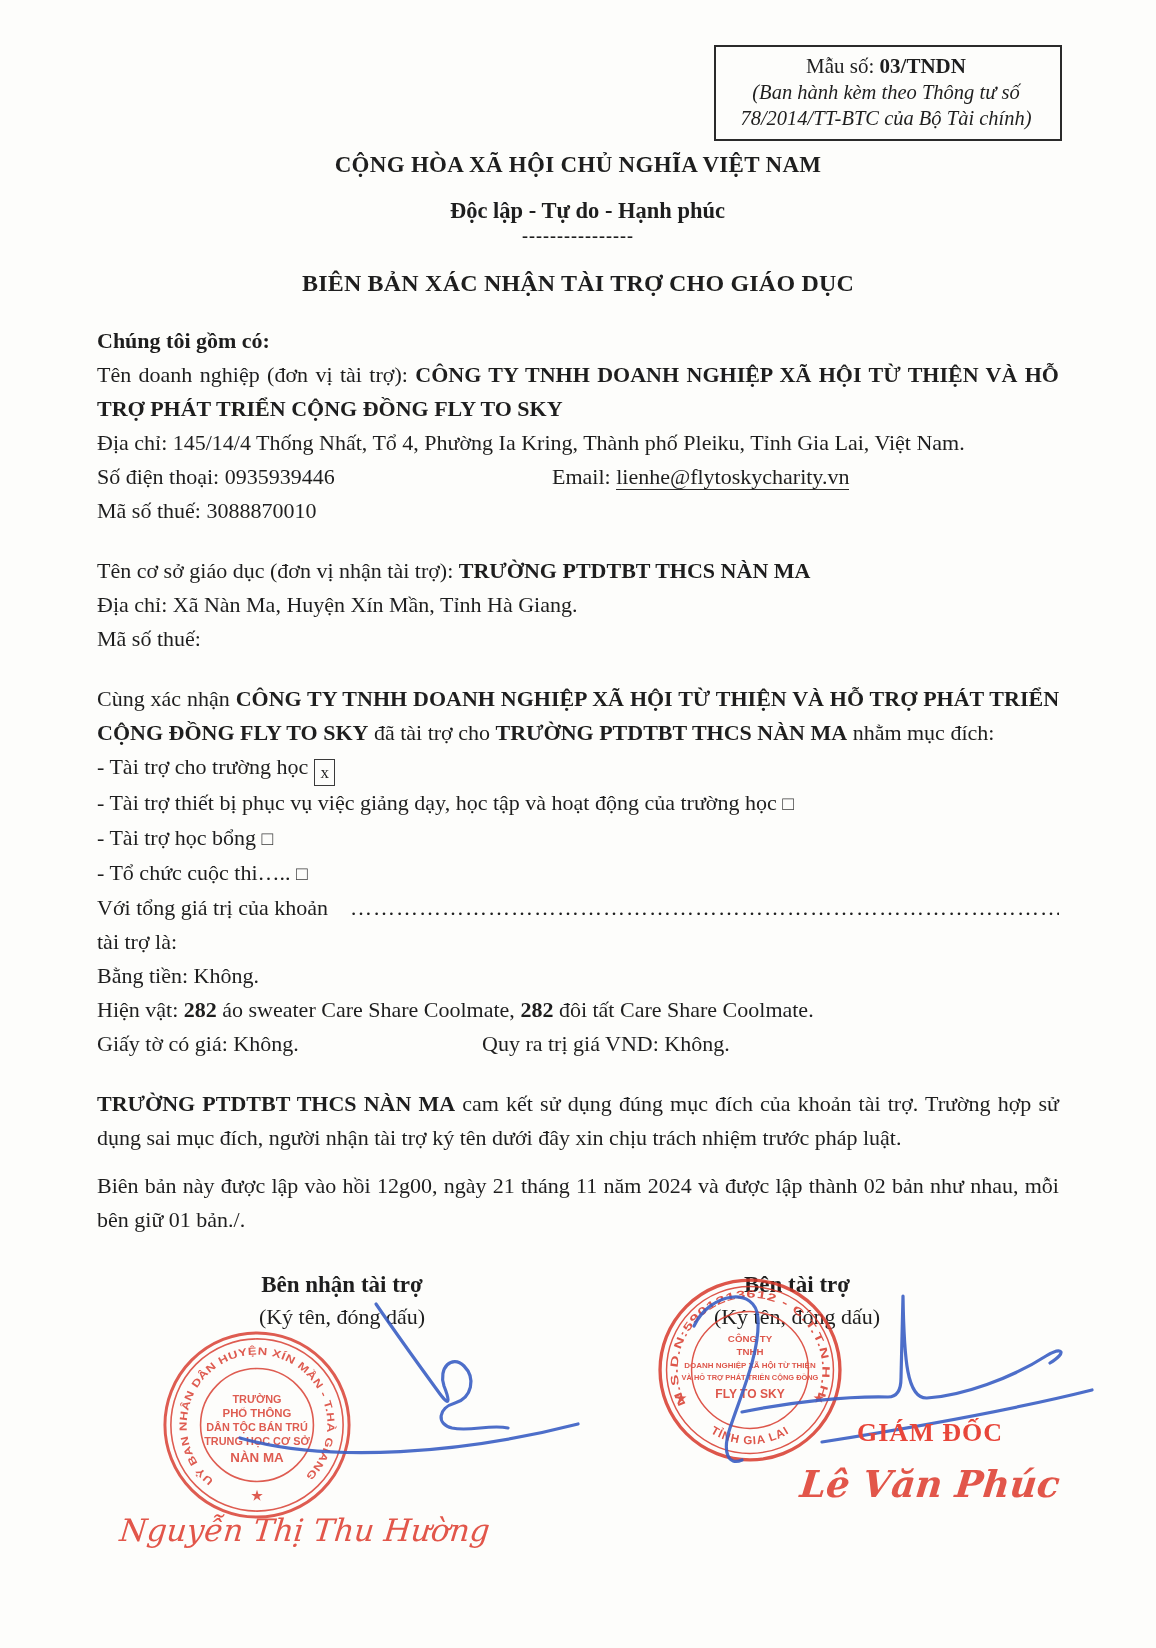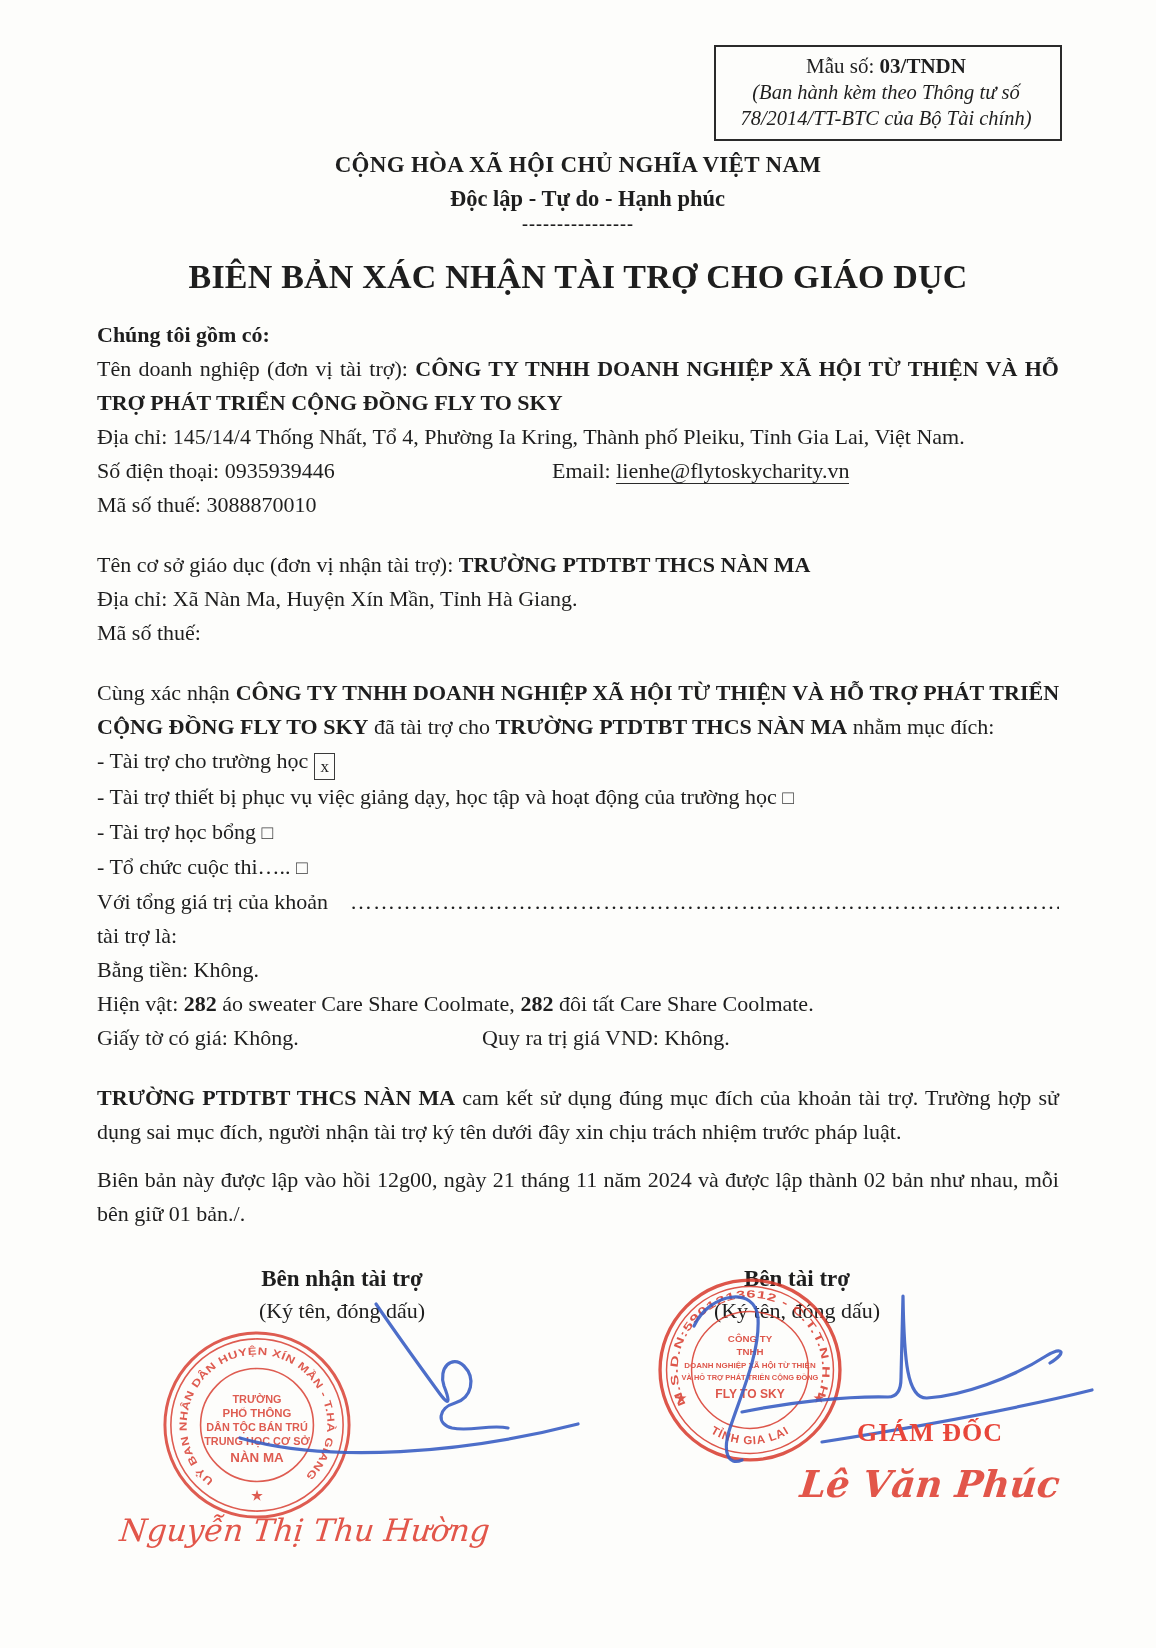--- a/index.html
+++ b/index.html
@@ -18,23 +18,23 @@
   .form-box{
     position:absolute;top:45px;right:94px;width:348px;
     border:2px solid #2a2a2a;
     padding:6px 8px 8px 4px;box-sizing:border-box;
     text-align:center;line-height:26px;font-size:21px;
   }
   .form-box .issued{font-style:italic;font-size:20.5px;}
   
   .header{margin-top:150px;text-align:center;line-height:30px;}
   .nat-title{font-weight:bold;font-size:23px;letter-spacing:.3px;}
-  .motto{font-weight:bold;font-size:22.5px;margin-top:4px;padding-left:19px;}
+  .motto{font-weight:bold;font-size:22.5px;margin-top:16px;padding-left:19px;}
   .divider{font-weight:bold;font-size:18px;letter-spacing:1px;line-height:20px;}
-  .doc-title{font-weight:bold;font-size:34px;margin-top:28px;letter-spacing:.2px;}
+  .doc-title{font-weight:bold;font-size:24px;margin-top:22px;letter-spacing:.2px;}
   
   .body{padding:0 97px;margin-top:26px;line-height:34px;}
   .body p{margin:0;}
   .just{text-align:justify;}
   .gap-sm{margin-top:14px !important;}
   .gap-md{margin-top:26px !important;}
   .row{display:flex;align-items:center;}
   .row .lcol{flex:0 0 455px;}
   .row2 .lcol2{flex:0 0 385px;}
   .u{border-bottom:1.4px solid #2a2a2a;padding-bottom:0px;}

